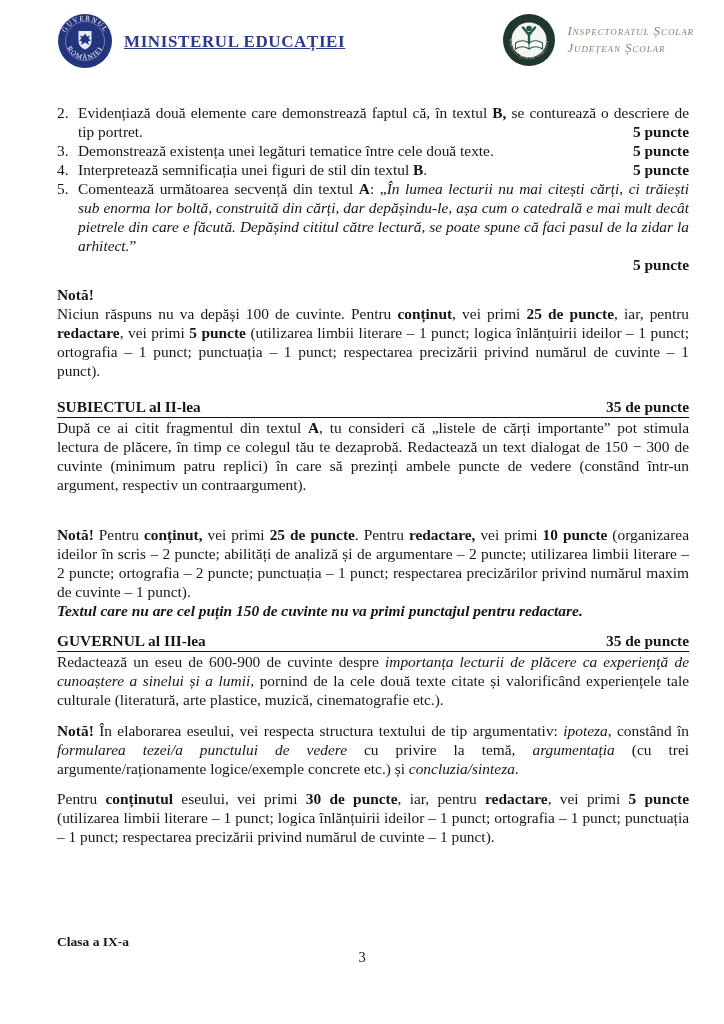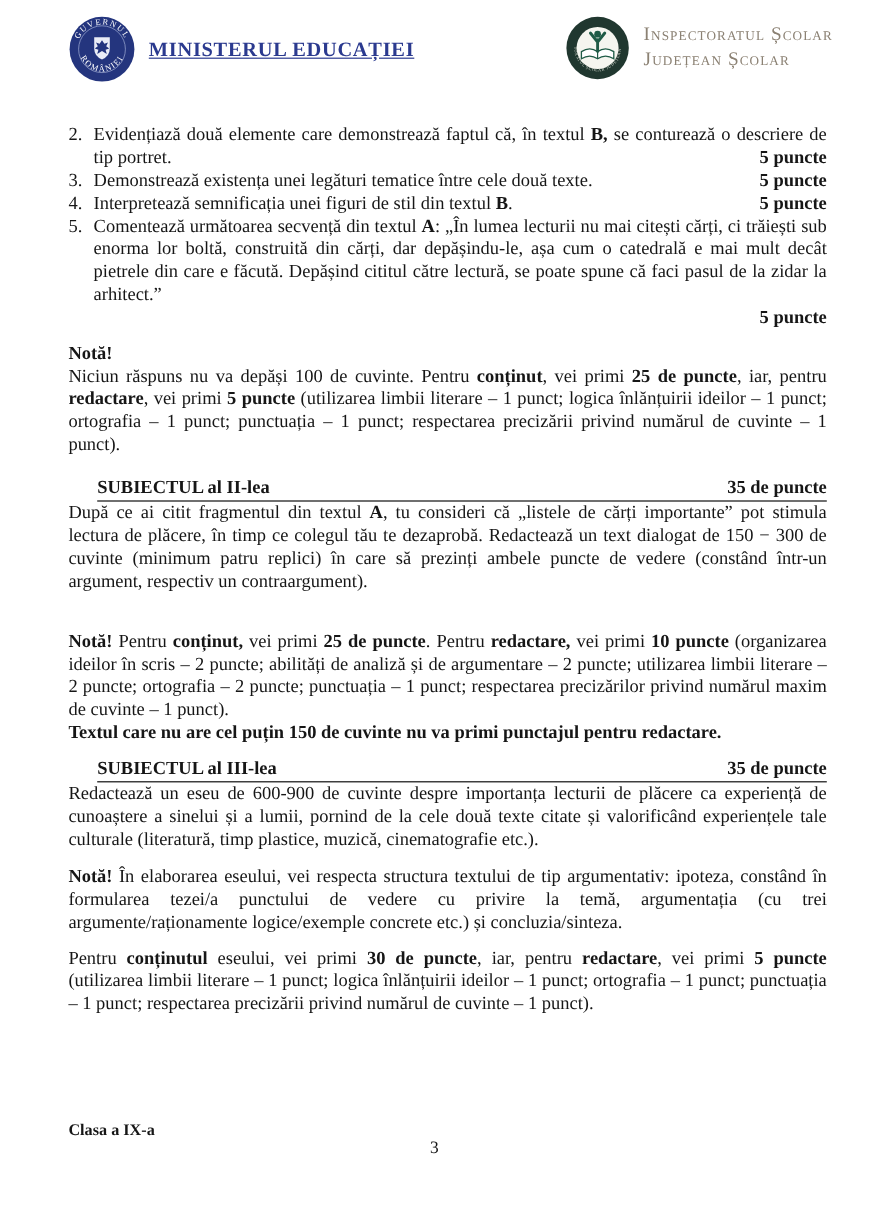--- a/index.html
+++ b/index.html
@@ -23,40 +23,40 @@
     padding:12px 30px 0 57px;
     display:flex;justify-content:space-between;align-items:flex-start;
     height:78px;
   }
   .brand{display:flex;align-items:center;gap:11px;}
   .ministry-name{
     color:var(--ministry-blue);font-weight:bold;font-size:17px;
     letter-spacing:.6px;white-space:nowrap;text-decoration:underline;
   }
   .insp-name{
-    color:var(--inspectorate-gray);font-size:16px;letter-spacing:.9px;
-    font-variant:small-caps;line-height:1.3;white-space:nowrap;
+    color:var(--inspectorate-gray);font-size:13px;letter-spacing:.9px;
+    font-variant:small-caps;line-height:1.3;white-space:nowrap;font-style:italic;
   }
   .seal-navy-fill{fill:var(--seal-navy);}
   .seal-green-fill{fill:var(--seal-green);}
   .seal-accent-fill{fill:var(--seal-accent);}
   .seal-accent-stroke{stroke:var(--seal-accent);}
   
   .doc{padding:25px 35px 0 57px;}
   .para{margin:0;text-align:justify;}
   .b{font-weight:bold;}
-  .i{}
+  .i{font-style:italic;}
   .li{position:relative;padding-left:21px;text-align:justify;}
   .num{position:absolute;left:0;top:0;}
   .pts{font-weight:bold;}
   .pts-abs{position:absolute;right:0;bottom:0;background:#fff;padding-left:6px;}
   .pts-line{text-align:right;}
   .heading{
     display:flex;justify-content:space-between;align-items:flex-end;
-    font-weight:bold;border-bottom:1.6px solid #111;padding-bottom:1px;margin-left:24px;
+    font-weight:bold;border-bottom:1.6px solid #111;padding-bottom:1px;
   }
   .gap{width:100%;}
   
   .footer-class{position:absolute;left:57px;top:932px;font-weight:bold;font-size:13.5px;}
   .footer-page{position:absolute;left:0;right:0;top:948px;text-align:center;font-size:14.5px;}
 </style>
 </head>
 <body>
 
 <div class="page-header">
@@ -130,24 +130,24 @@
     <div class="heading">
       <span>SUBIECTUL al II-lea</span>
       <span>35 de puncte</span>
     </div>
     <p class="para"><span>După ce ai citit fragmentul din textul </span><span class="b">A</span><span>, tu consideri că „listele de cărți importante” pot stimula lectura de plăcere, în timp ce colegul tău te dezaprobă. Redactează un text dialogat de 150 − 300 de cuvinte (minimum patru replici) în care să prezinți ambele puncte de vedere (constând într-un argument, respectiv un contraargument).</span></p>
     <div class="gap" style="height: 30.4px;"></div>
     <p class="para"><span class="b">Notă!</span><span> Pentru </span><span class="b">conținut,</span><span> vei primi </span><span class="b">25 de puncte</span><span>. Pentru </span><span class="b">redactare,</span><span> vei primi </span><span class="b">10 puncte</span><span> (organizarea ideilor în scris – 2 puncte; abilități de analiză și de argumentare – 2 puncte; utilizarea limbii literare – 2 puncte; ortografia – 2 puncte; punctuația – 1 punct; respectarea precizărilor privind numărul maxim de cuvinte – 1 punct).</span></p>
     <p class="para"><span class="b i">Textul care nu are cel puțin 150 de cuvinte nu va primi punctajul pentru redactare.</span></p>
     <div class="gap" style="height: 11.4px;"></div>
     <div class="heading">
-      <span>SUBIECTUL al III-lea</span>
+      <span>GUVERNUL al III-lea</span>
       <span>35 de puncte</span>
     </div>
-    <p class="para"><span>Redactează un eseu de 600-900 de cuvinte despre </span><span class="i">importanța lecturii de plăcere ca experiență de cunoaștere a sinelui și a lumii,</span><span> pornind de la cele două texte citate și valorificând experiențele tale culturale (literatură, timp plastice, muzică, cinematografie etc.).</span></p>
+    <p class="para"><span>Redactează un eseu de 600-900 de cuvinte despre </span><span class="i">importanța lecturii de plăcere ca experiență de cunoaștere a sinelui și a lumii,</span><span> pornind de la cele două texte citate și valorificând experiențele tale culturale (literatură, arte plastice, muzică, cinematografie etc.).</span></p>
     <div class="gap" style="height: 11.4px;"></div>
     <p class="para"><span class="b">Notă!</span><span> În elaborarea eseului, vei respecta structura textului de tip argumentativ: </span><span class="i">ipoteza</span><span>, constând în </span><span class="i">formularea tezei/a punctului de vedere</span><span> cu privire la temă, </span><span class="i">argumentația</span><span> (cu trei argumente/raționamente logice/exemple concrete etc.) și </span><span class="i">concluzia/sinteza</span><span>.</span></p>
     <div class="gap" style="height: 11.4px;"></div>
     <p class="para"><span>Pentru </span><span class="b">conținutul</span><span> eseului, vei primi </span><span class="b">30 de puncte</span><span>, iar, pentru </span><span class="b">redactare</span><span>, vei primi </span><span class="b">5 puncte</span><span> (utilizarea limbii literare – 1 punct; logica înlănțuirii ideilor – 1 punct; ortografia – 1 punct; punctuația – 1 punct; respectarea precizării privind numărul de cuvinte – 1 punct).</span></p>
   </div>
 
 <div class="footer-class">Clasa a IX-a</div>
 <div class="footer-page">3</div>
 
 </body></html>

